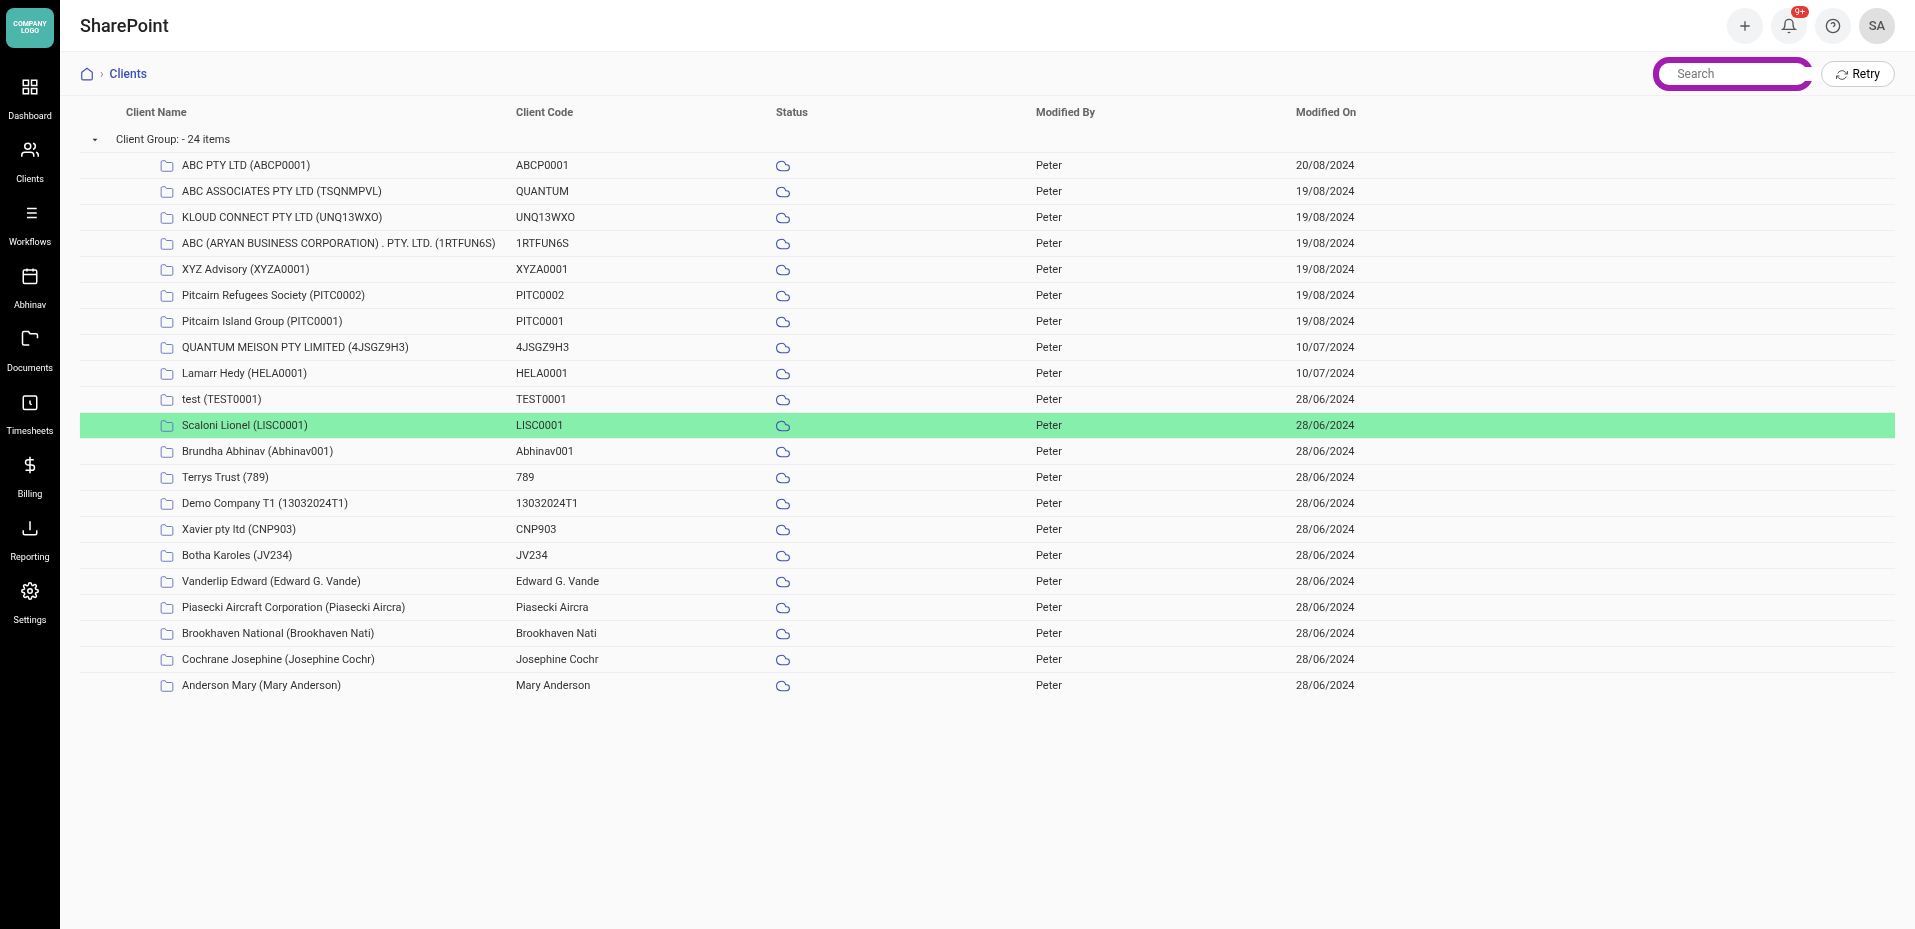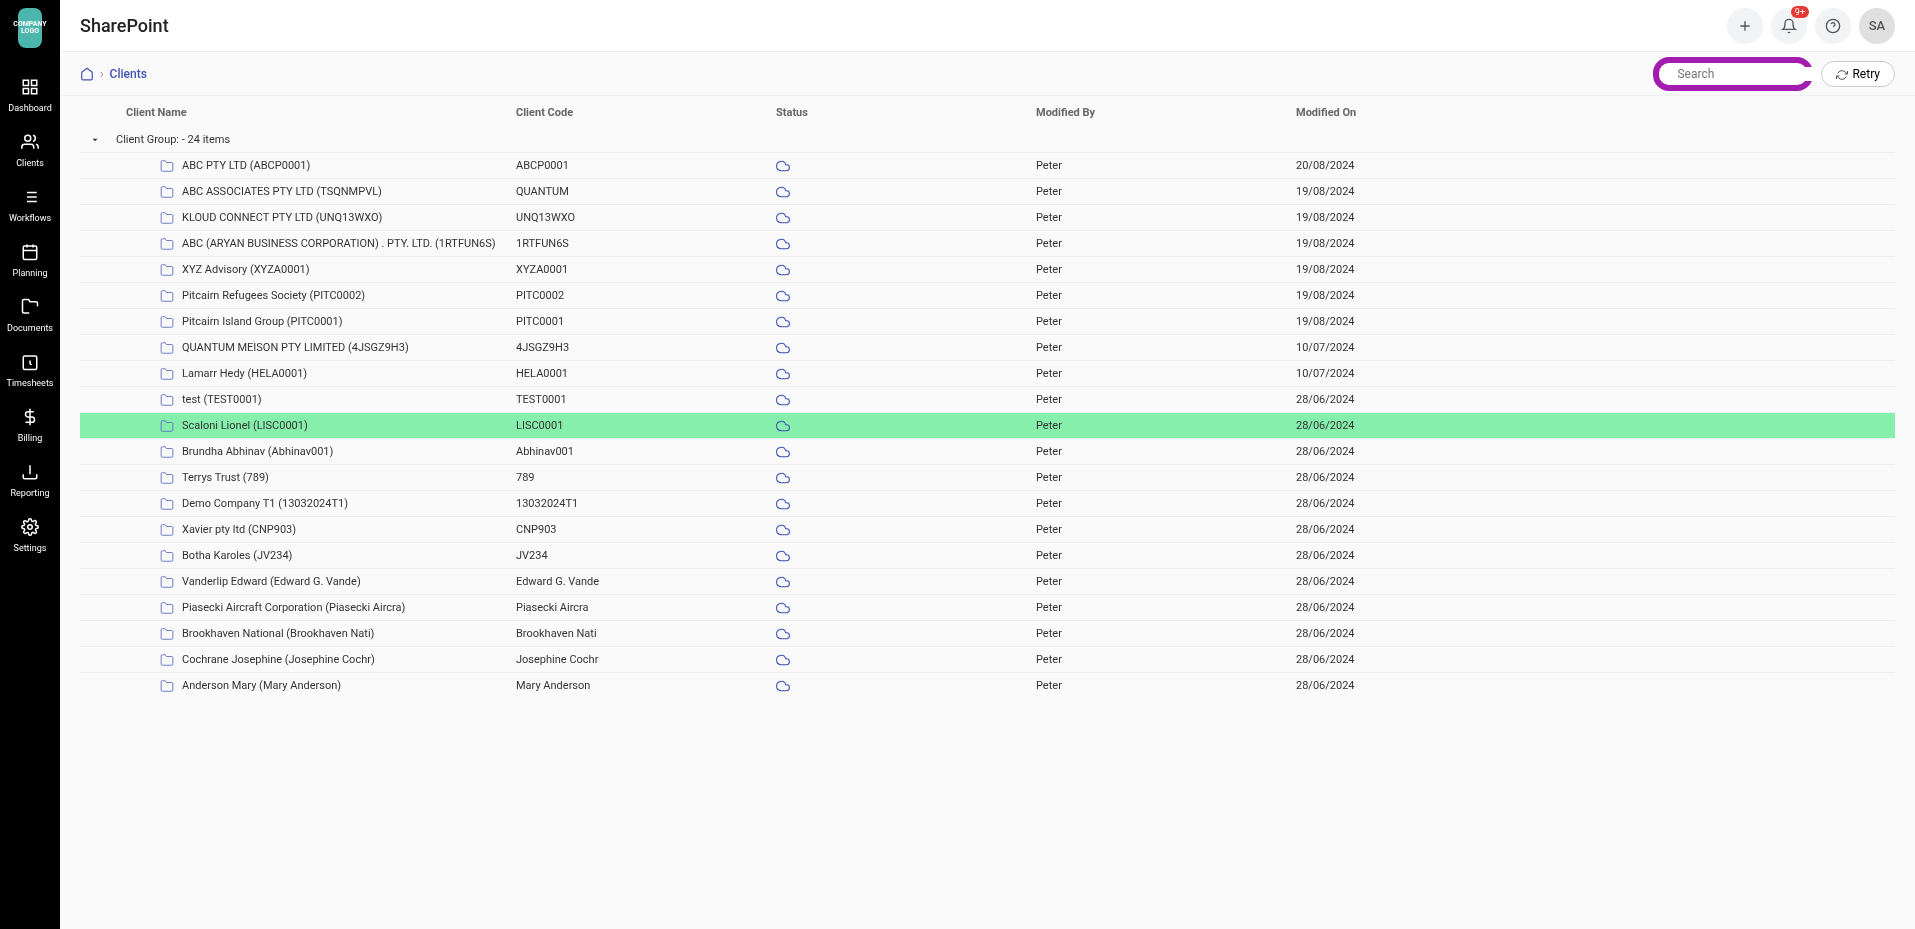--- a/index.html
+++ b/index.html
@@ -1,22 +1,22 @@
 <!DOCTYPE html>
 <html><head>
 <meta charset="utf-8">
 <style>
 * {margin:0;padding:0;box-sizing:border-box;font-family:-apple-system,BlinkMacSystemFont,"Segoe UI",Roboto,Arial,sans-serif;}
 body {background:#fff;overflow:hidden;}
 .app {display:flex;height:100vh;}
 
 
 .sidebar {width:60px;background:#000;display:flex;flex-direction:column;align-items:center;padding-top:8px;flex-shrink:0;}
-.logo {width:24px;height:40px;background:#4db6ac;border-radius:8px;display:flex;align-items:center;justify-content:center;margin-bottom:20px;font-size:7px;color:#fff;text-align:center;line-height:1;font-weight:bold;}
-.nav-item {display:flex;flex-direction:column;align-items:center;color:#fff;font-size:9px;padding:10px 4px;width:100%;cursor:pointer;gap:7px;}
+.logo {width:48px;height:40px;background:#4db6ac;border-radius:8px;display:flex;align-items:center;justify-content:center;margin-bottom:20px;font-size:7px;color:#fff;text-align:center;line-height:1;font-weight:bold;}
+.nav-item {display:flex;flex-direction:column;align-items:center;color:#fff;font-size:9px;padding:10px 4px;width:100%;cursor:pointer;gap:15px;}
 .nav-item svg {width:18px;height:18px;}
 
 
 .main {flex:1;display:flex;flex-direction:column;background:#fff;}
 
 
 .top-header {height:52px;display:flex;align-items:center;padding:0 20px;border-bottom:1px solid #f0f0f0;}
 .top-header .title {font-size:18px;font-weight:500;color:#222;}
 .top-header .spacer {flex:1;}
 .icon-btn {width:36px;height:36px;border-radius:50%;background:#f1f3f4;display:flex;align-items:center;justify-content:center;cursor:pointer;margin-left:8px;position:relative;}
@@ -88,21 +88,21 @@
           </svg>
           <span>Workflows</span>
         </div>
         <div class="nav-item">
           <svg viewBox="0 0 24 24" fill="none" stroke="#fff" stroke-width="2">
             <rect x="3" y="4" width="18" height="18" rx="2"></rect>
             <line x1="16" y1="2" x2="16" y2="6"></line>
             <line x1="8" y1="2" x2="8" y2="6"></line>
             <line x1="3" y1="10" x2="21" y2="10"></line>
           </svg>
-          <span>Planning</span>
+          <span>Abhinav</span>
         </div>
         <div class="nav-item">
           <svg viewBox="0 0 24 24" fill="none" stroke="#fff" stroke-width="2">
             <path d="M22 11V7a2 2 0 0 0-2-2h-8l-2-3H4a2 2 0 0 0-2 2v14a2 2 0 0 0 2 2h7"></path>
           </svg>
           <span>Documents</span>
         </div>
         <div class="nav-item">
           <svg viewBox="0 0 24 24" fill="none" stroke="#fff" stroke-width="2">
             <rect x="3" y="4" width="18" height="18" rx="2"></rect>

